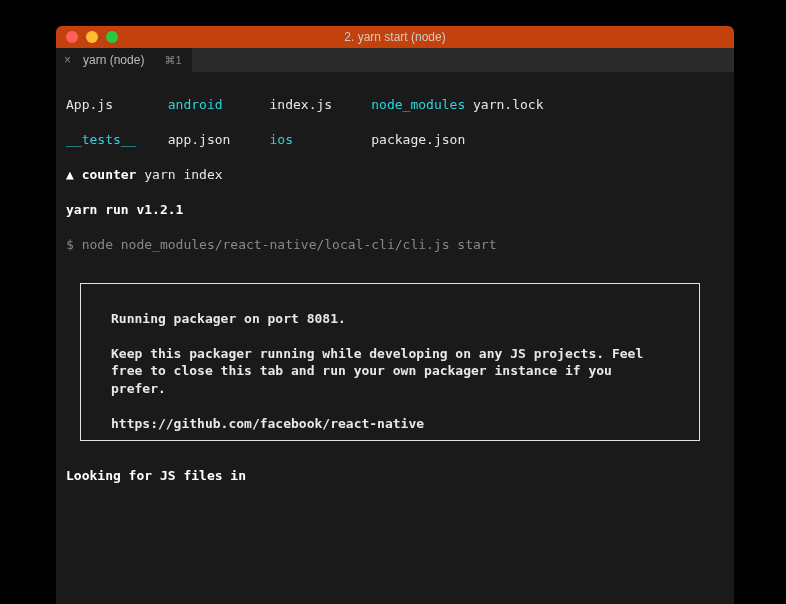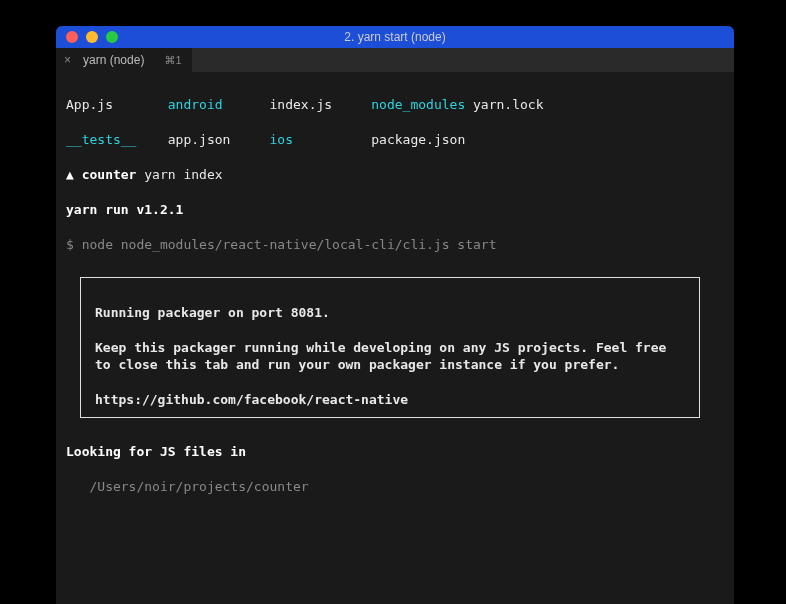--- a/index.html
+++ b/index.html
@@ -15,21 +15,21 @@
       position: absolute;
       left: 56px;
       top: 26px;
       width: 678px;
       background: #1a1a1a;
       border-radius: 6px 6px 0 0;
       color: #e8e8e8;
     }
     .titlebar {
       height: 22px;
-      background: #1d4ed8;
+      background: #c2410c;
       border-radius: 6px 6px 0 0;
       display: flex;
       align-items: center;
       position: relative;
     }
     .traffic-lights {
       display: flex;
       gap: 8px;
       padding-left: 10px;
     }
@@ -71,22 +71,22 @@
       white-space: pre;
       color: #e8e8e8;
       font-weight: 500;
     }
     .bold { font-weight: 700; color: #fff; }
     .cyan { color: #2dd4e0; font-weight: 400; }
     .dim { color: #888; }
     .prompt-sym { color: #fff; font-weight:700;}
     .box {
       border: 1px solid #e0e0e0;
-      margin: 6px 0 8px 14px;
-      padding: 8px 14px;
+      margin: 12px 0 8px 14px;
+      padding: 8px 30px;
       width: 620px;
       white-space: pre-wrap;
       color: #e8e8e8;
       font-weight: 700;
     }
     .row { display: block; }
   </style>
 </head>
 <body>
 
@@ -114,21 +114,20 @@
 <span class="row bold">yarn run v1.2.1</span>
 <span class="row dim"><span>$ </span><span>node node_modules/react-native/local-cli/cli.js start</span></span>
 <div class="box">
 <span>Running packager on port 8081.</span>
 
 <span>Keep this packager running while developing on any JS projects. Feel free to close this tab and run your own packager instance if you prefer.</span>
 
 <span>https://github.com/facebook/react-native</span>
 </div>
 <span class="row bold">Looking for JS files in</span>
-<span class="row dim">   /Users/noir/projects/counter</span>
 
 
 
 
 
 
   </div>
 </div>
 
 </body></html>

